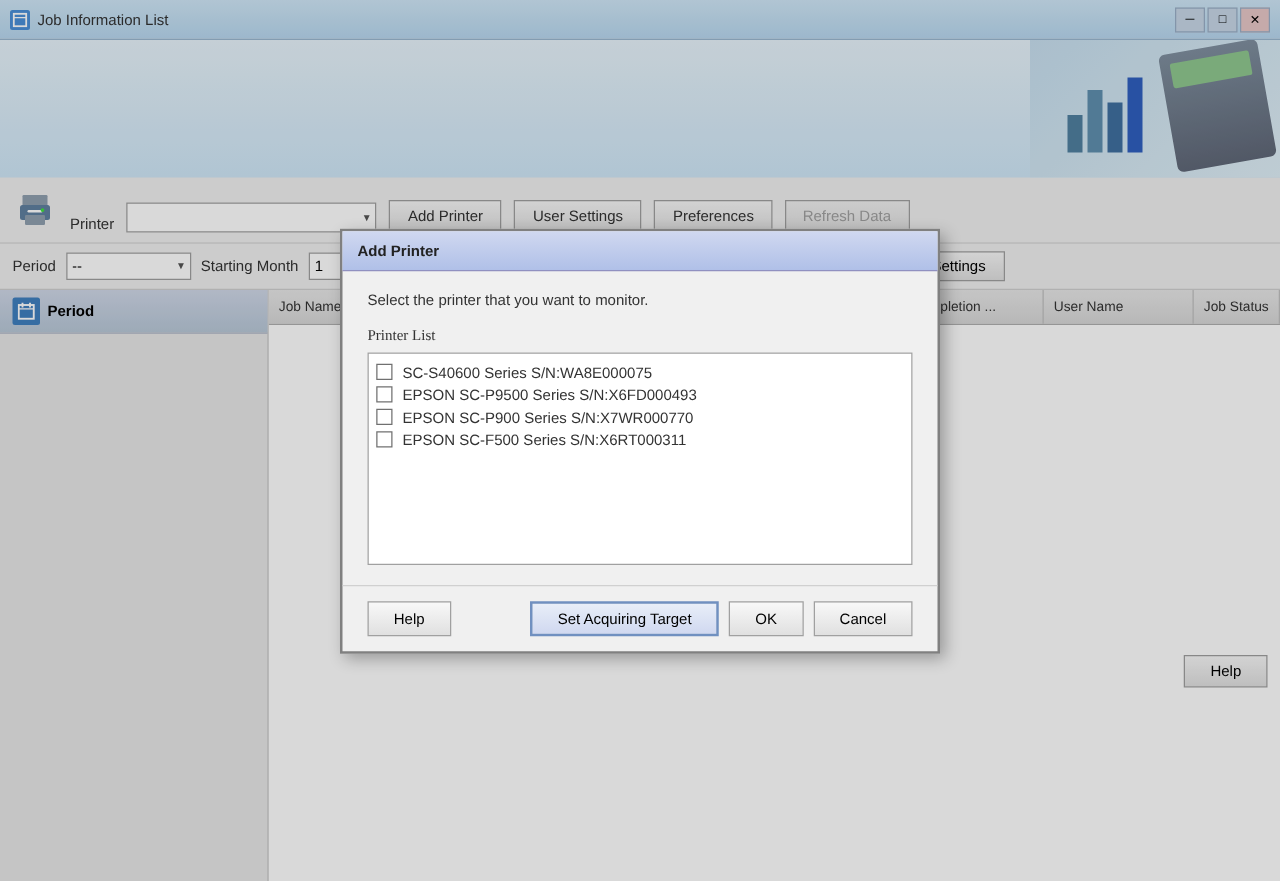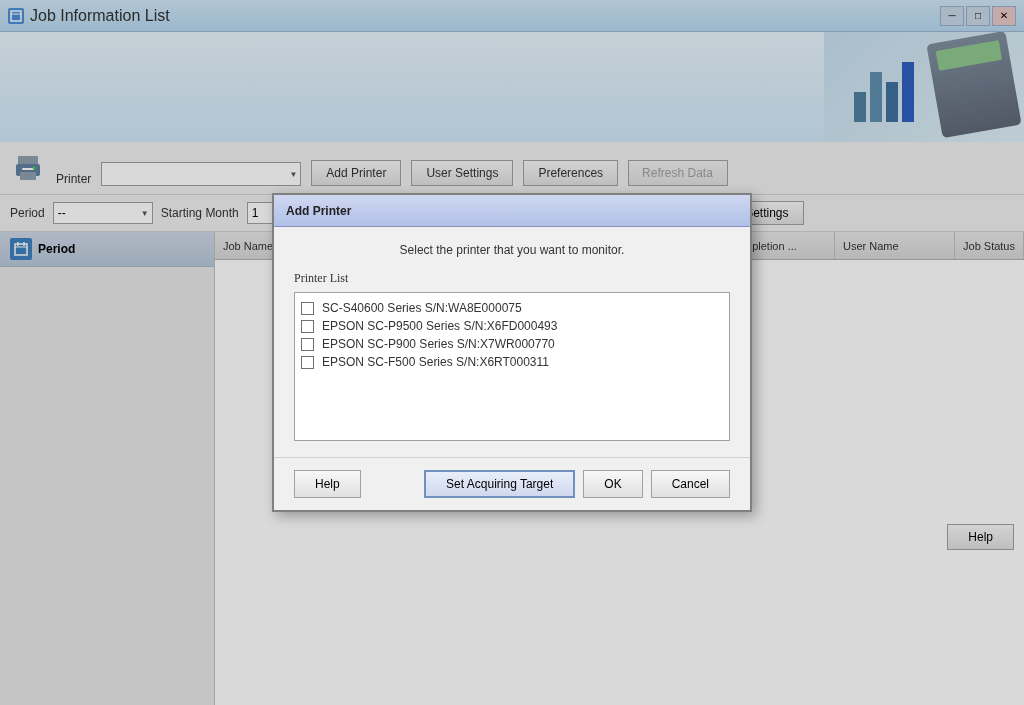--- a/index.html
+++ b/index.html
@@ -16,21 +16,21 @@
       position: relative;
     }
     .title-bar-icon {
       width: 16px; height: 16px;
       background: #4a90d9;
       margin-right: 6px;
       border-radius: 2px;
       display: flex; align-items: center; justify-content: center;
     }
     .title-bar-title {
-      font-size: 16px;
+      font-size: 12px;
       color: #333;
       flex: 1;
     }
     .title-bar-controls {
       display: flex; gap: 2px;
     }
     .title-bar-btn {
       width: 24px; height: 20px;
       background: #c8d8e8;
       border: 1px solid #9ab0c8;
@@ -216,32 +216,31 @@
       color: #222;
       border-bottom: 1px solid #9090c0;
     }
     .modal-body {
       padding: 16px 20px;
     }
     .modal-desc {
       font-size: 12px;
       color: #333;
       margin-bottom: 14px;
-      text-align: center;
     }
     .printer-list-label {
       font-size: 12px;
       color: #333;
       margin-bottom: 6px;
       font-family: Liberation Serif, serif;
     }
     .printer-list-box {
       border: 1px solid #a0a0a0;
       background: white;
-      height: 149px;
+      height: 170px;
       padding: 6px;
       overflow-y: auto;
     }
     .printer-item {
       display: flex;
       align-items: center;
       gap: 8px;
       padding: 2px 0;
       font-size: 12px;
       color: #333;

